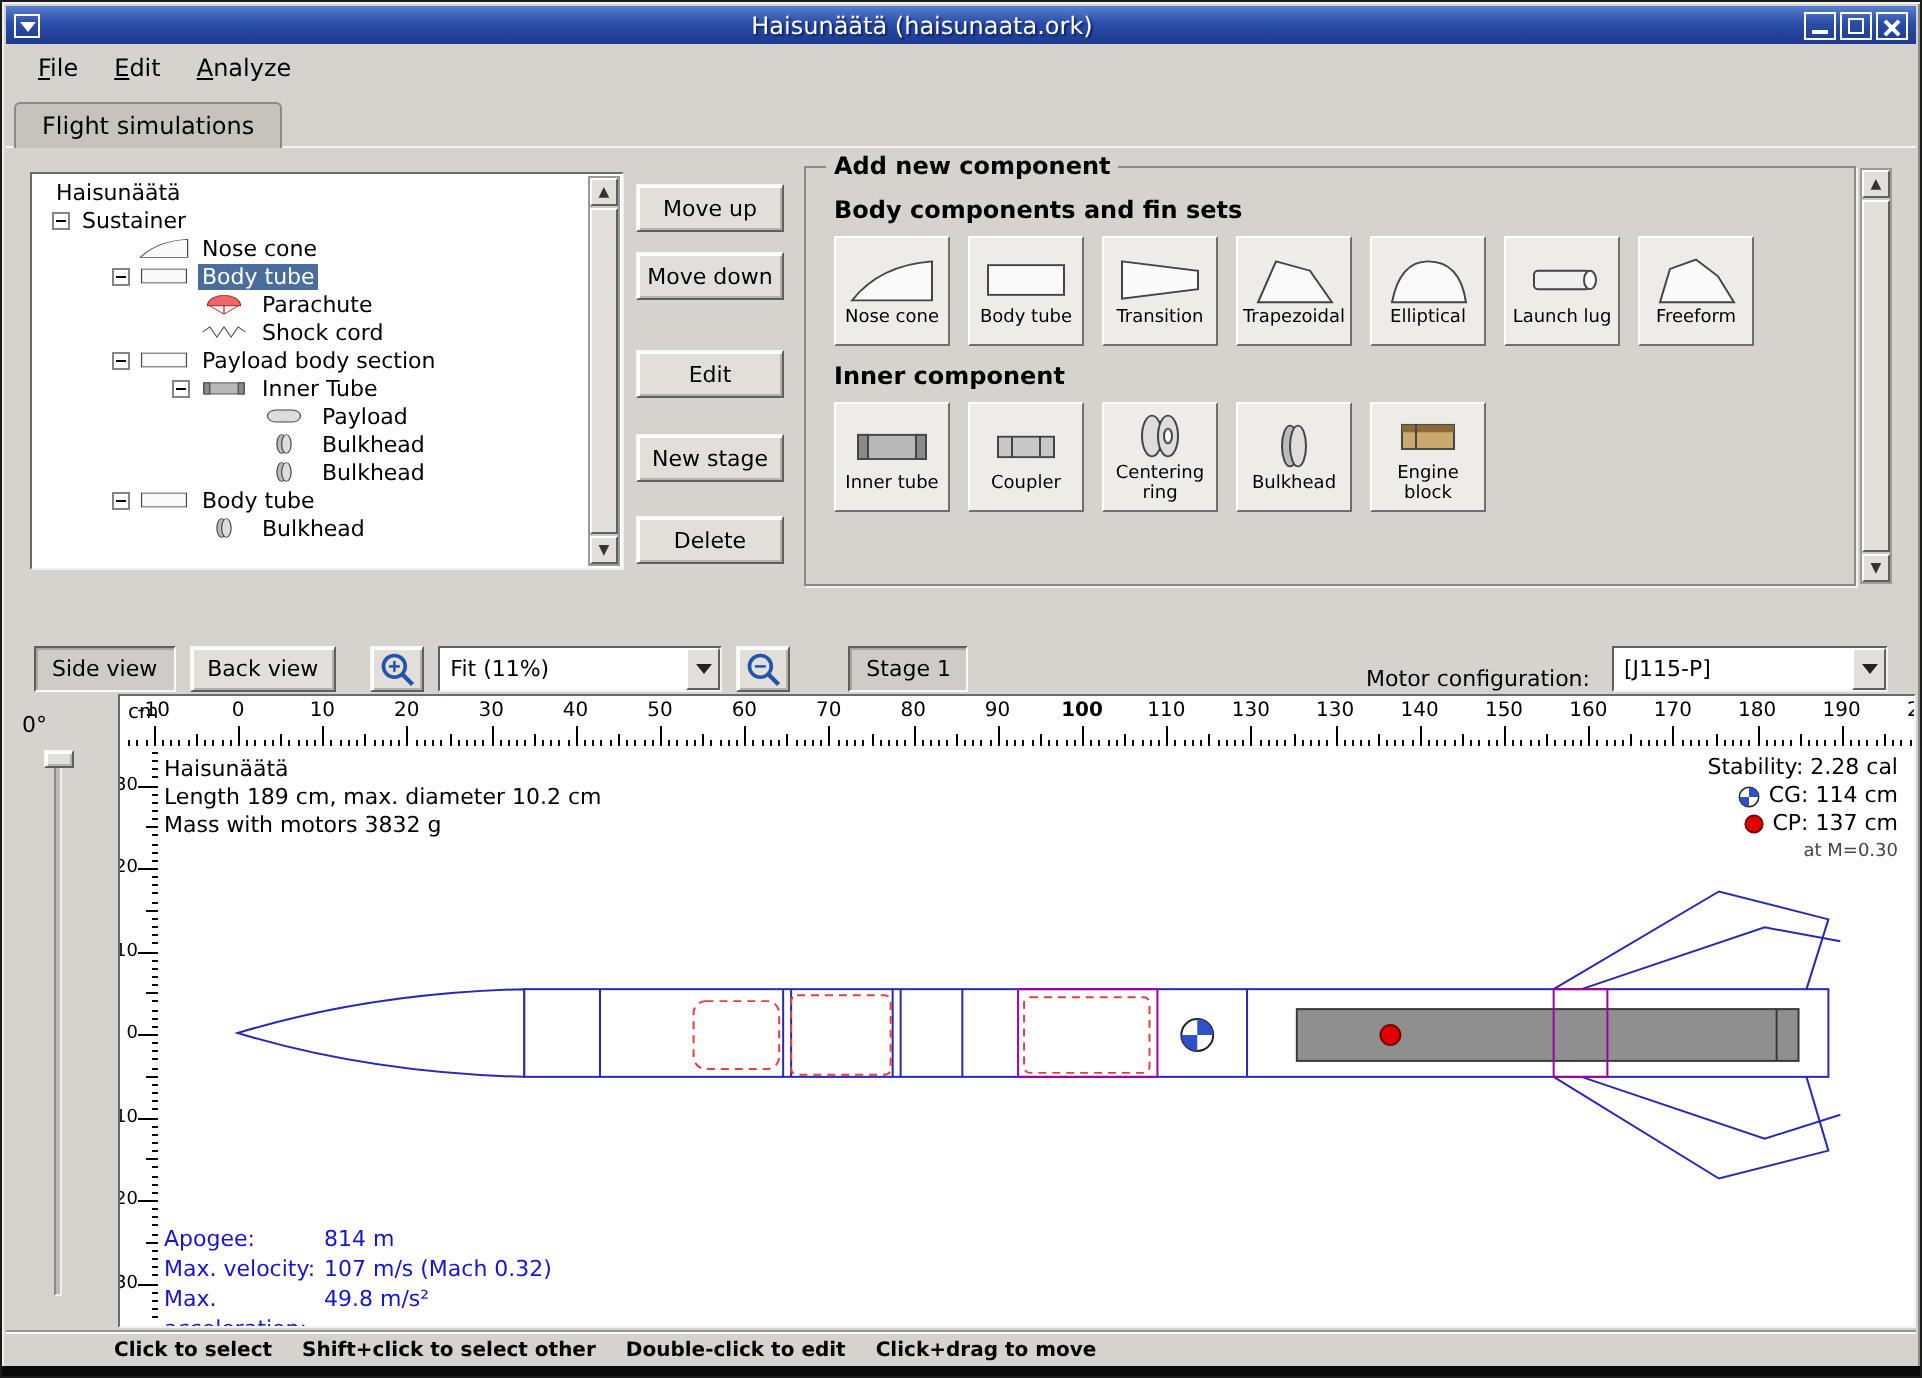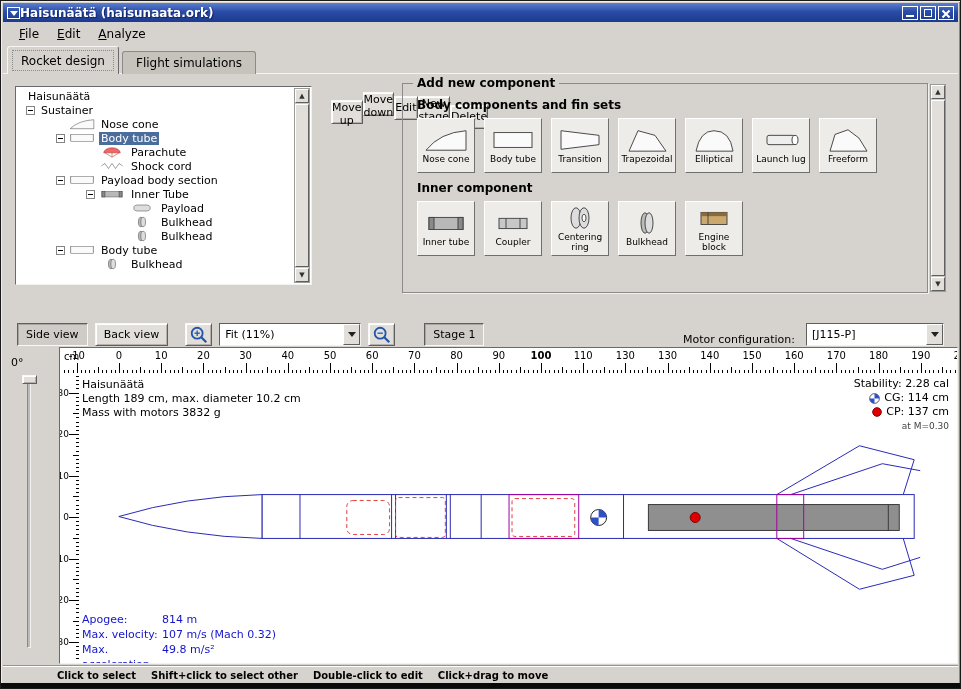--- a/index.html
+++ b/index.html
@@ -8,21 +8,21 @@
   .window{position:absolute;inset:0;background:#d6d3ce;border:1px solid #1a1a1a;
           box-shadow:inset 1px 1px 0 #f0efed, inset -1px -1px 0 #8a8a88;}
 
   
   .titlebar{position:absolute;top:2px;left:2px;right:2px;height:19px;
     background:linear-gradient(180deg,#5b7fd0,#2a4da8 45%,#1c3a8e);
     display:flex;align-items:center;padding:0 4px;}
   .win-icon{width:13px;height:12px;border:1px solid #fff;position:relative;flex:none;}
   .win-icon::after{content:"";position:absolute;left:2px;top:3px;
     border-left:4px solid transparent;border-right:4px solid transparent;border-top:5px solid #fff;}
-  .title-text{flex:1;color:#fff;font-weight:bold;font-size:12px;
+  .title-text{flex:1;text-align:center;color:#fff;font-weight:normal;font-size:12px;
     text-shadow:1px 1px 1px #102060;white-space:nowrap;overflow:hidden;}
   .win-controls{display:flex;gap:2px;flex:none;}
   .win-btn{width:16px;height:14px;border:1px solid #fff;position:relative;background:transparent;}
   .wb-min::after{content:"";position:absolute;left:3px;right:3px;bottom:2px;height:2px;background:#fff;}
   .wb-max::after{content:"";position:absolute;inset:2px 3px;border:1px solid #fff;}
   .wb-close::before,.wb-close::after{content:"";position:absolute;left:2px;top:6px;width:10px;height:2px;background:#fff;}
   .wb-close::before{transform:rotate(45deg);} .wb-close::after{transform:rotate(-45deg);}
 
   
   .menubar{position:absolute;top:21px;left:2px;right:2px;height:23px;display:flex;align-items:center;padding-left:7px;}
@@ -50,21 +50,21 @@
   
   .scroll-v{position:absolute;width:16px;background:#cdcac5;border:1px solid #9a9a98;}
   .sb-btn{position:absolute;left:0;width:14px;height:14px;background:#e2dfda;
     border:1px solid;border-color:#fff #5f5f5f #5f5f5f #fff;font-size:7px;line-height:12px;text-align:center;color:#333;}
   .sb-thumb{position:absolute;left:0;width:14px;background:#e2dfda;border:1px solid;border-color:#fff #5f5f5f #5f5f5f #fff;}
 
   
   .push{background:#e2dfda;border:1px solid;border-color:#f8f8f6 #5f5f5f #5f5f5f #f8f8f6;
     box-shadow:inset 1px 1px 0 #fff, inset -1px -1px 0 #b4b1ac;font-size:11px;color:#000;}
   .push.pressed{border-color:#5f5f5f #f8f8f6 #f8f8f6 #5f5f5f;box-shadow:inset 1px 1px 0 #a8a5a0;background:#cfccc7;}
-  .action-col{position:absolute;top:91px;left:330px;width:74px;display:flex;align-items:center;}
+  .action-col{position:absolute;top:91px;left:317px;width:74px;display:flex;flex-direction:column;}
   .action-col .push{width:74px;height:24px;}
   .action-col .push:nth-child(1){margin-bottom:10px;}
   .action-col .push:nth-child(2){margin-bottom:25px;}
   .action-col .push:nth-child(3){margin-bottom:18px;}
   .action-col .push:nth-child(4){margin-bottom:17px;}
 
   
   .group{position:absolute;top:82px;left:401px;width:526px;height:210px;border:1px solid #8a8a8a;
     box-shadow:1px 1px 0 #f2f1ee;}
   .group-title{position:absolute;top:-8px;left:10px;background:#d6d3ce;padding:0 4px;font-size:12px;font-weight:bold;}
@@ -141,21 +141,20 @@
       </span>
   </div>
 
   <div class="menubar">
       <div class="menu-item"><u>F</u>ile</div>
       <div class="menu-item"><u>E</u>dit</div>
       <div class="menu-item"><u>A</u>nalyze</div>
     </div>
 
   <div class="tabstrip">
-      <div class="tab active">Rocket design</div>
       <div class="tab">Flight simulations</div>
     </div>
   <div class="content-edge"></div>
 
   <div class="tree-panel">
     <div class="tree-rows">
         <div class="tree-row" style="padding-left: 8px;">
           <span class="tree-label">Haisunäätä</span>
         </div>
         <div class="tree-row" style="padding-left: 8px;">

